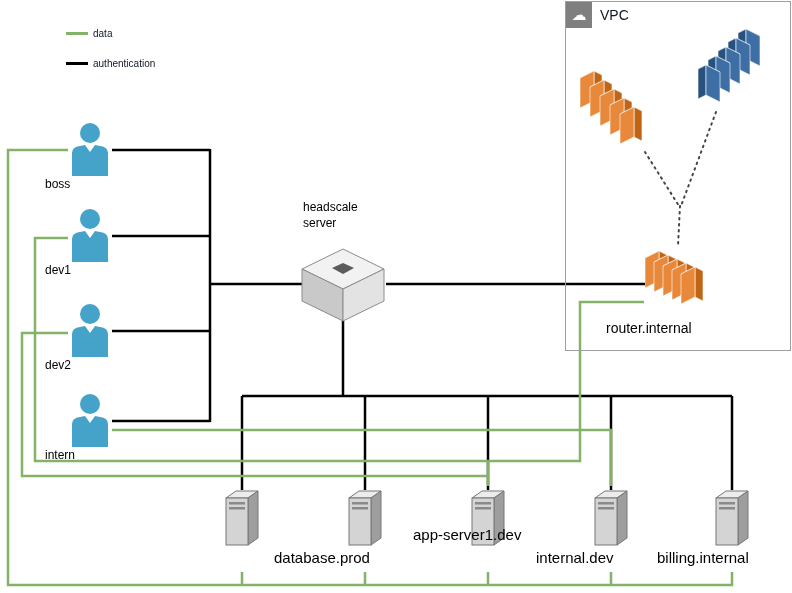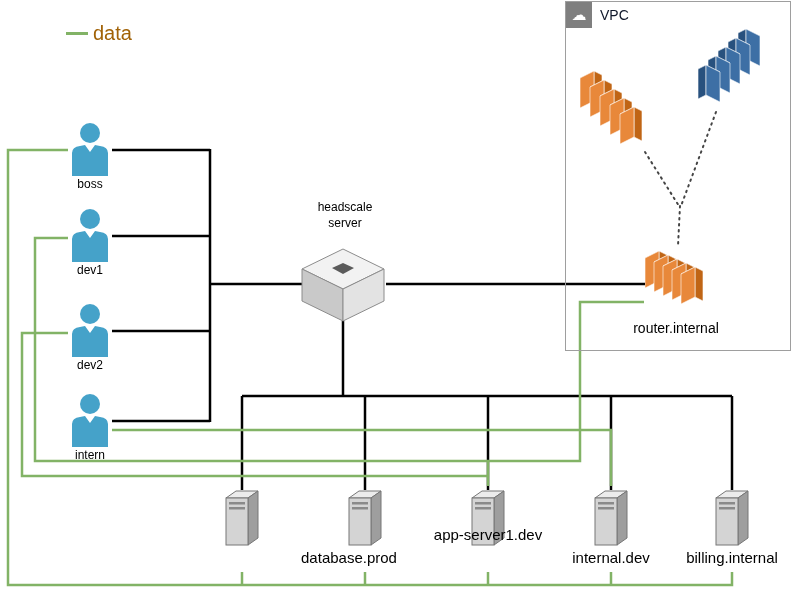--- a/index.html
+++ b/index.html
@@ -6,31 +6,31 @@
   html,body { background:#ffffff; }
   body { font-family:"Liberation Sans", sans-serif; color:#000; }
   .canvas { position:relative; width:792px; height:593px; background:#fff; overflow:hidden; }
   .wires { position:absolute; left:0; top:0; z-index:0; }
   .vpc-box { position:absolute; left:565px; top:1px; width:226px; height:350px;
              border:1px solid #9e9e9e; background:transparent; z-index:1; }
   .vpc-badge { position:absolute; left:0; top:0; width:26px; height:26px; background:#7f7f7f;
                color:#fff; font-size:15px; line-height:26px; text-align:center; }
   .vpc-title { position:absolute; left:34px; top:5px; font-size:14px; color:#0f172a; }
   .node-icon { position:absolute; z-index:2; }
-  .node-label { position:absolute; z-index:3; text-align:center; }
+  .node-label { position:absolute; z-index:3; }
   .user-label   { font-size:12px; width:90px; }
   .server-label { font-size:15px; width:150px; }
   .hub-label    { font-size:12px; width:84px; line-height:1.3; }
   .router-label { font-size:14px; width:140px; }
   .legend { position:absolute; left:66px; top:18px; z-index:3; }
   .legend-row { display:flex; align-items:center; gap:5px; height:30px; }
   .swatch { display:inline-block; width:22px; height:3px; }
   .swatch-data { background:#82b366; }
   .swatch-auth { background:#000000; }
-  .legend-text { font-size:20px; color:#a16207; }
+  .legend-text { font-size:10px; color:#0f172a; }
 </style>
 </head>
 <body>
 
 <div class="canvas">
 
   <svg class="wires" width="792" height="593" viewBox="0 0 792 593">
 
     <g stroke="#000000" stroke-width="2.5" fill="none">
       <path d="M112 150 H210"></path>
@@ -66,20 +66,24 @@
       <path d="M716 112 L681 206"></path>
       <path d="M680 206 L678 246"></path>
     </g>
   </svg>
 
   <div class="legend">
     <div class="legend-row">
       <span class="swatch swatch-data"></span>
       <span class="legend-text">data</span>
     </div>
+    <div class="legend-row">
+      <span class="swatch swatch-auth"></span>
+      <span class="legend-text">authentication</span>
+    </div>
   </div>
 
   <svg class="node-icon" style="left:68px; top:122px;" width="44" height="54" viewBox="0 0 44 54">
     <circle cx="22" cy="11" r="10" fill="#45a2c9"></circle>
     <path d="M4 54 L4 31 Q4 25 12 24 L17 23 L22 30 L27 23 L32 24 Q40 25 40 31 L40 54 Z" fill="#45a2c9"></path>
   </svg>
   <div class="node-label user-label" style="left:45px; top:177px;">boss</div>
 
   <svg class="node-icon" style="left:68px; top:208px;" width="44" height="54" viewBox="0 0 44 54">
     <circle cx="22" cy="11" r="10" fill="#45a2c9"></circle>

